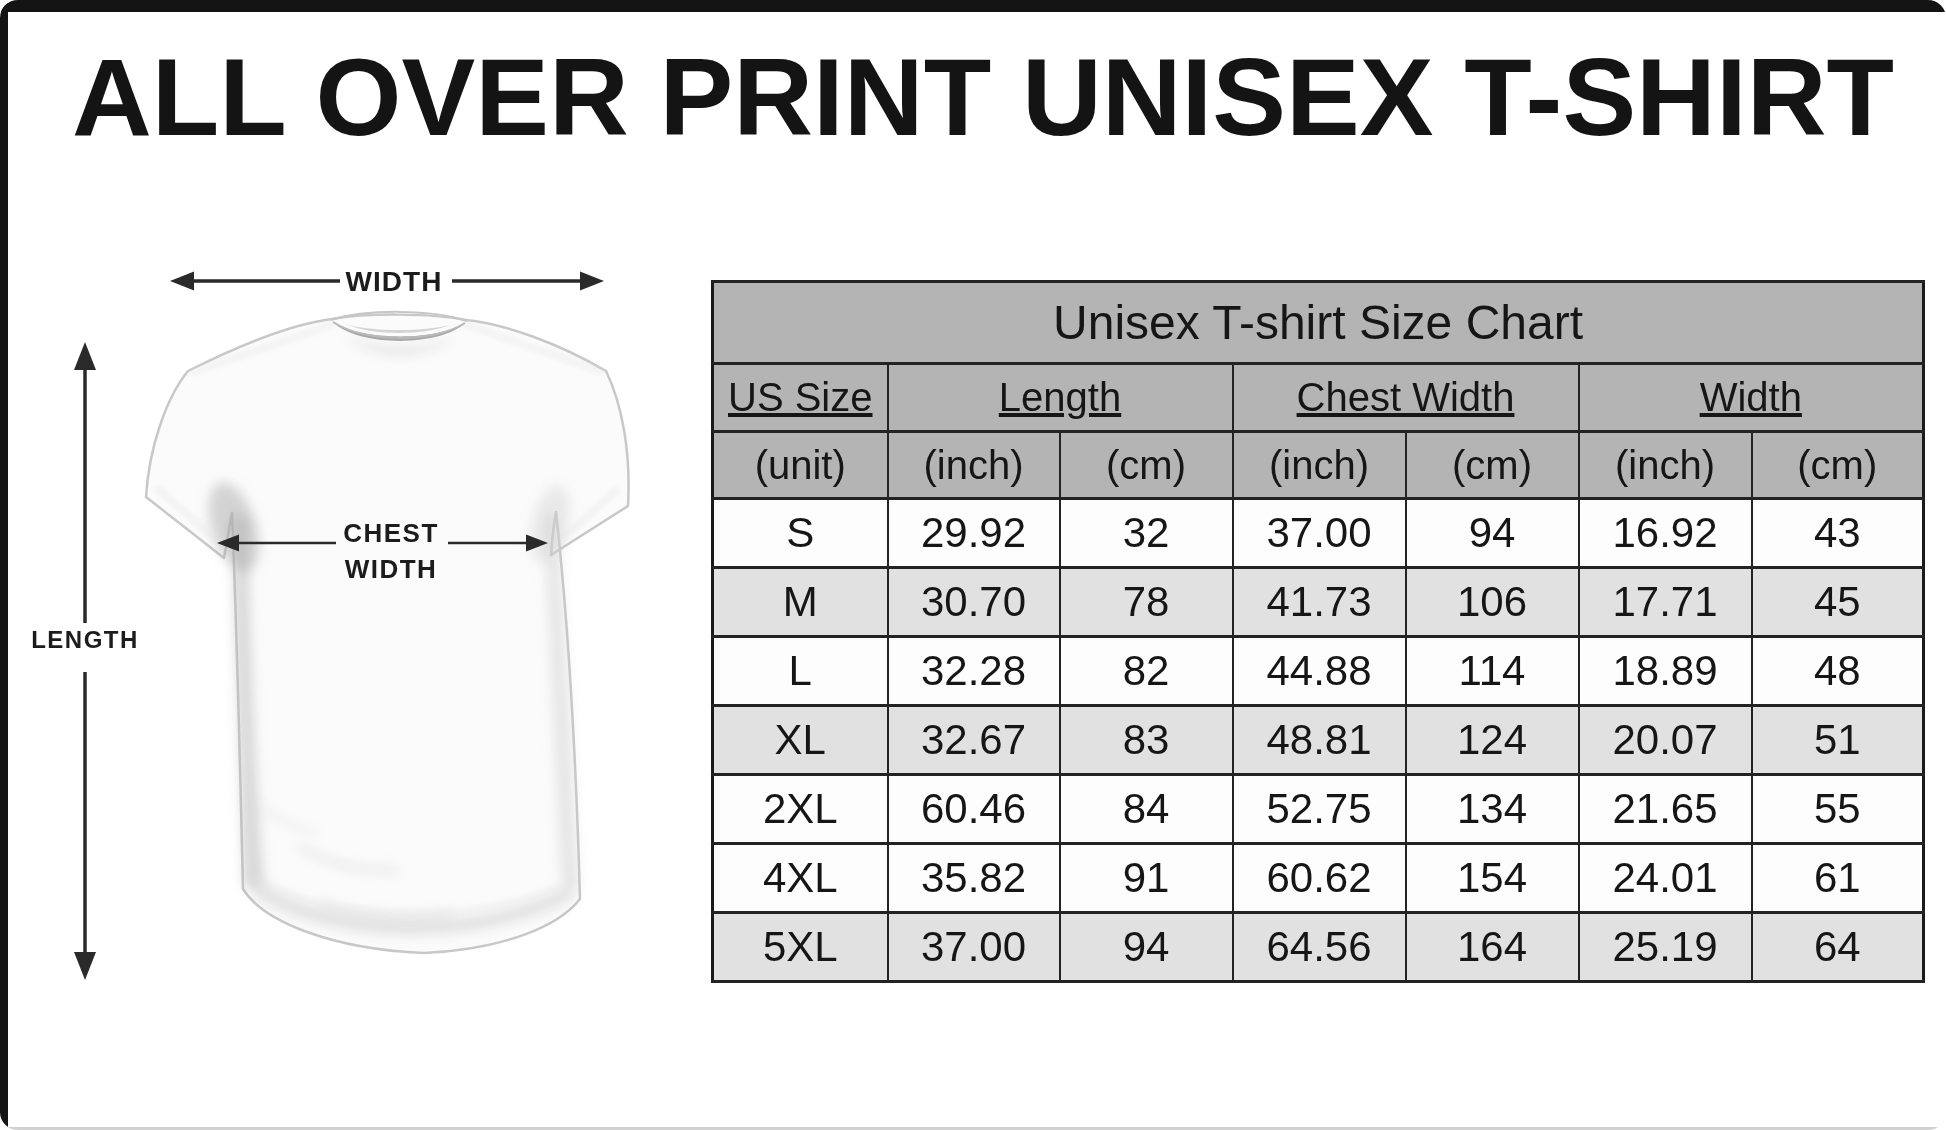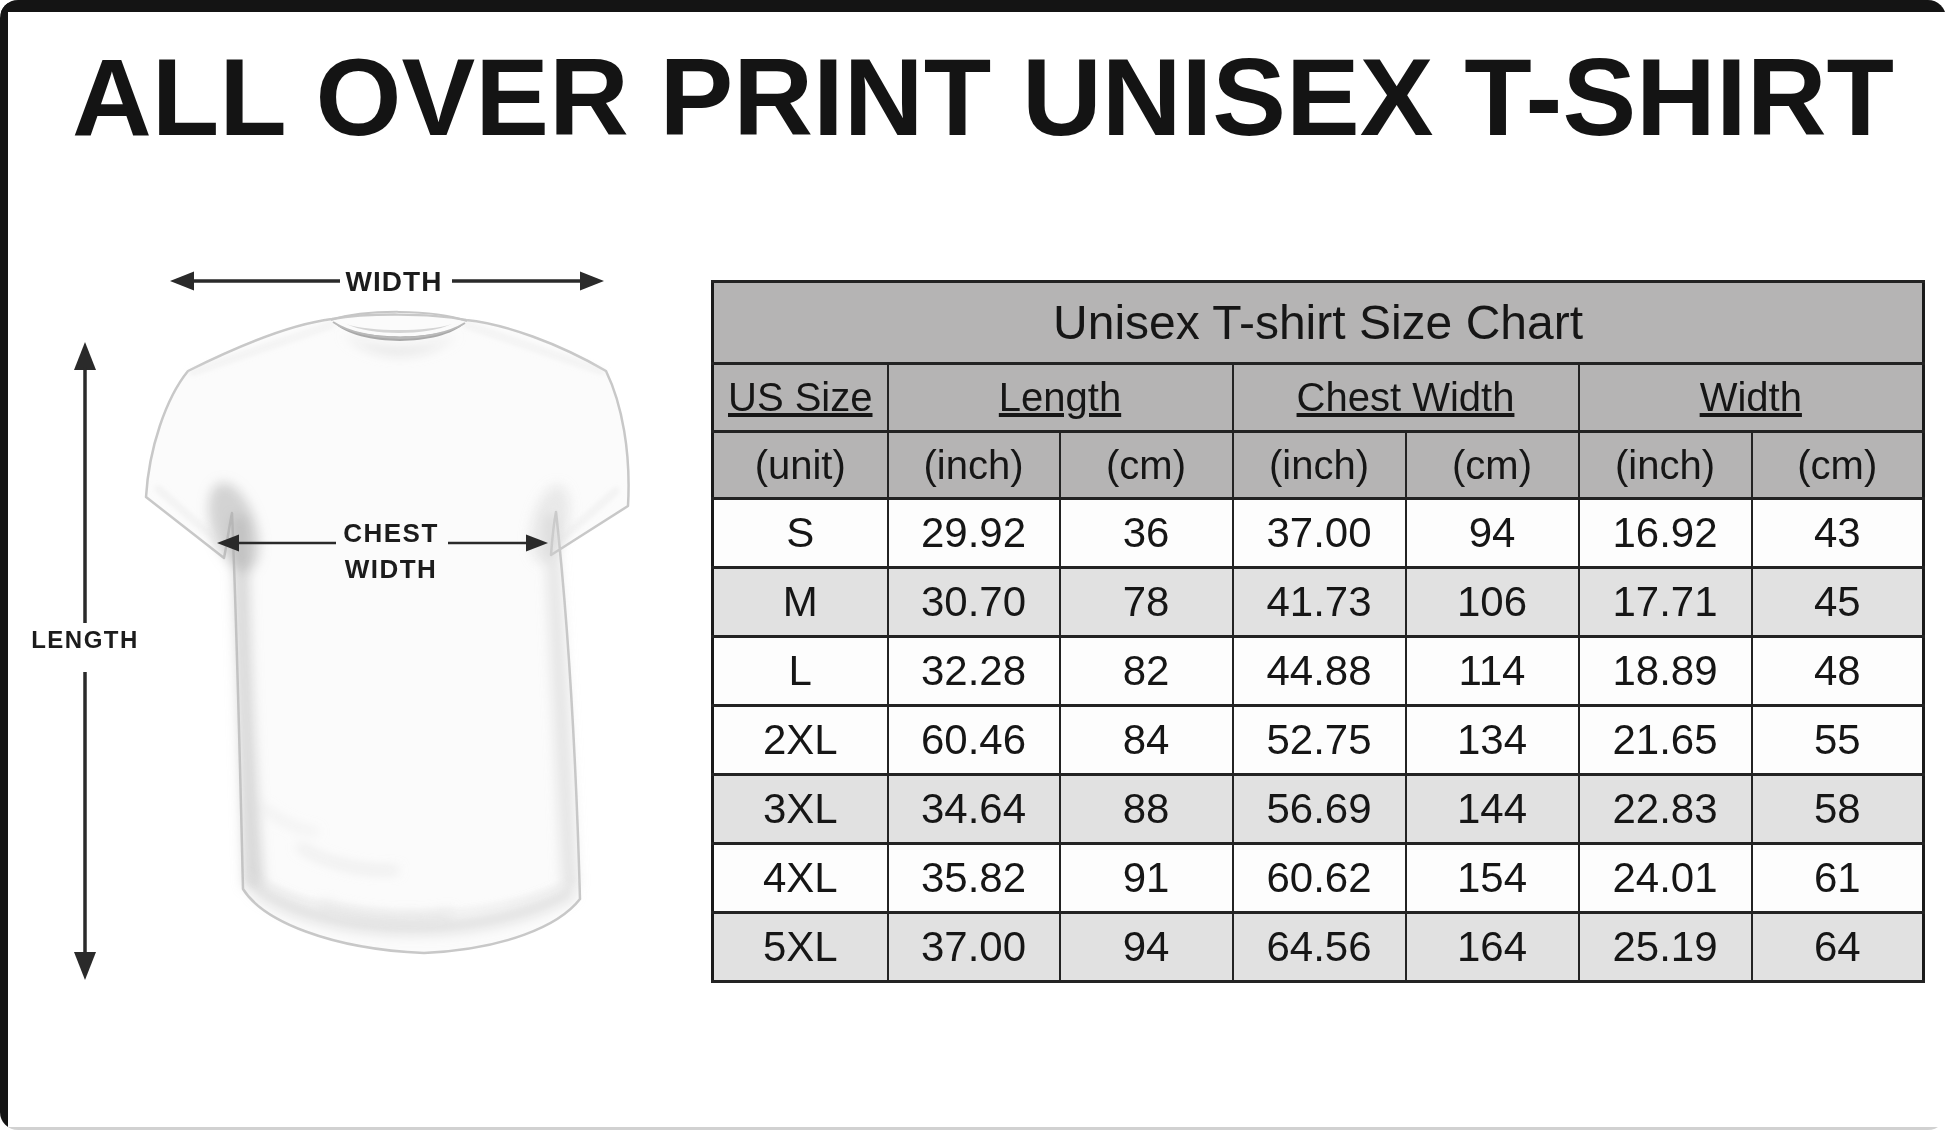--- a/index.html
+++ b/index.html
@@ -159,21 +159,21 @@
         <th>(inch)</th>
         <th>(cm)</th>
         <th>(inch)</th>
         <th>(cm)</th>
         <th>(inch)</th>
         <th>(cm)</th>
       </tr>
       <tr class="row-data">
         <td>S</td>
         <td>29.92</td>
-        <td>36</td>
+        <td>32</td>
         <td>37.00</td>
         <td>94</td>
         <td>16.92</td>
         <td>43</td>
       </tr>
       <tr class="row-data alt">
         <td>M</td>
         <td>30.70</td>
         <td>78</td>
         <td>41.73</td>
@@ -183,37 +183,37 @@
       </tr>
       <tr class="row-data">
         <td>L</td>
         <td>32.28</td>
         <td>82</td>
         <td>44.88</td>
         <td>114</td>
         <td>18.89</td>
         <td>48</td>
       </tr>
+      <tr class="row-data alt">
+        <td>XL</td>
+        <td>32.67</td>
+        <td>83</td>
+        <td>48.81</td>
+        <td>124</td>
+        <td>20.07</td>
+        <td>51</td>
+      </tr>
       <tr class="row-data">
         <td>2XL</td>
         <td>60.46</td>
         <td>84</td>
         <td>52.75</td>
         <td>134</td>
         <td>21.65</td>
         <td>55</td>
-      </tr>
-      <tr class="row-data alt">
-        <td>3XL</td>
-        <td>34.64</td>
-        <td>88</td>
-        <td>56.69</td>
-        <td>144</td>
-        <td>22.83</td>
-        <td>58</td>
       </tr>
       <tr class="row-data">
         <td>4XL</td>
         <td>35.82</td>
         <td>91</td>
         <td>60.62</td>
         <td>154</td>
         <td>24.01</td>
         <td>61</td>
       </tr>

